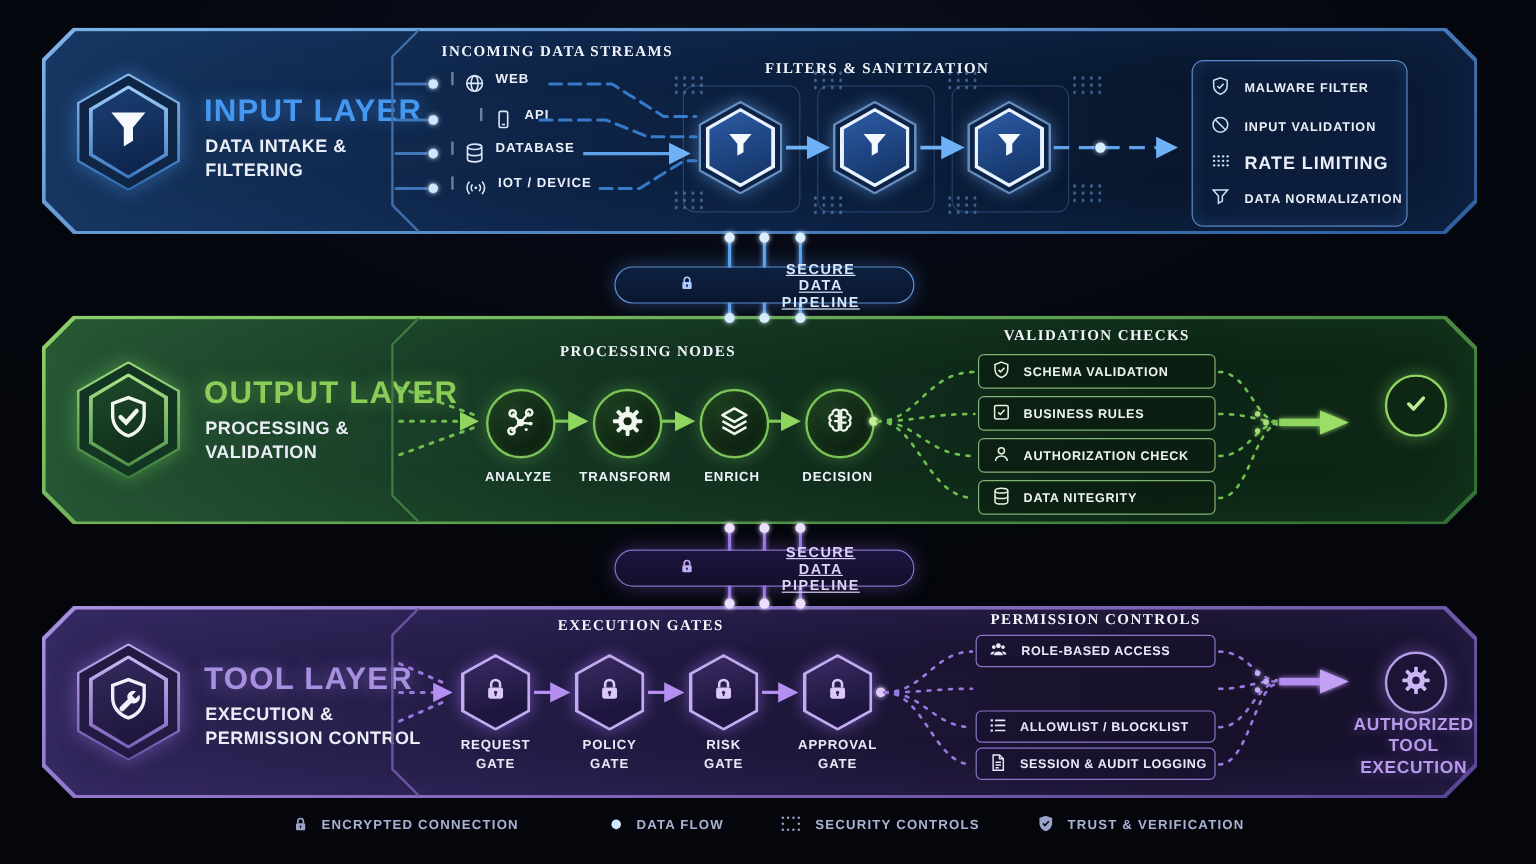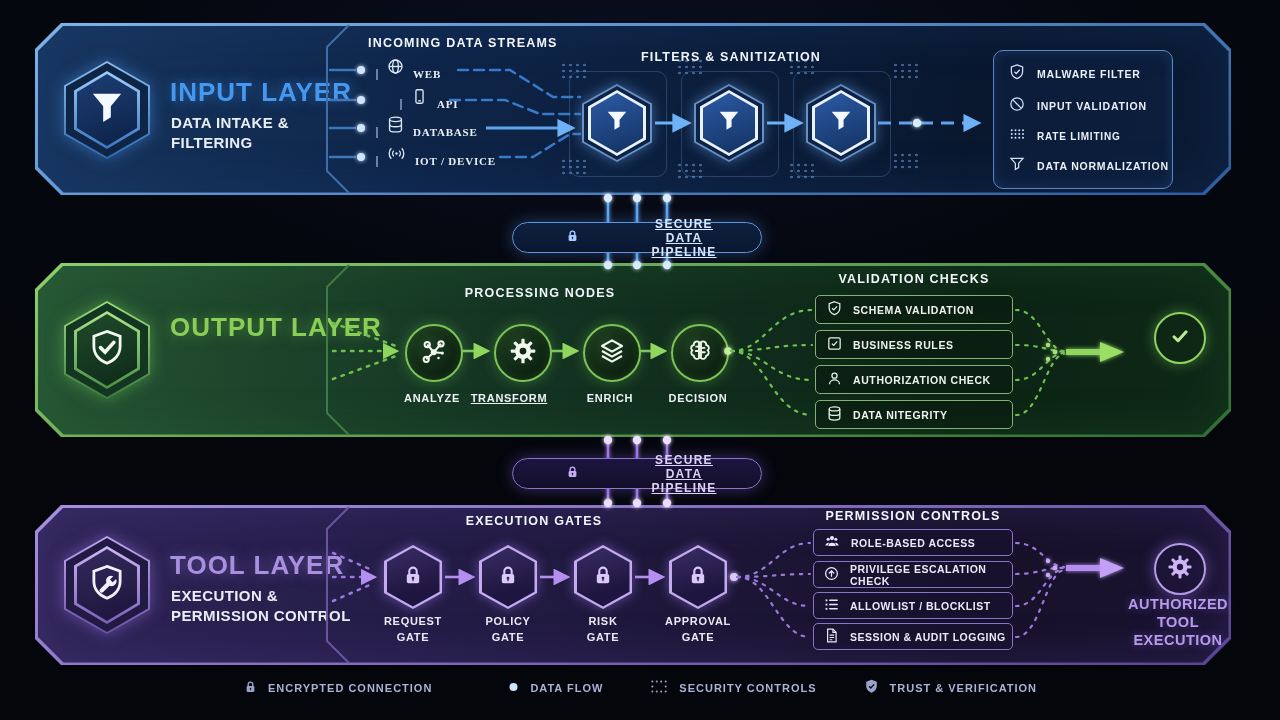--- a/index.html
+++ b/index.html
@@ -30,27 +30,27 @@
   .gof{inset:2.5px;background:linear-gradient(165deg,#3b2c64,#1e1640 70%);display:flex;align-items:center;justify-content:center;}
   
   .pnode{position:absolute;width:54px;height:54px;border-radius:50%;border:2px solid #7cc457;
     background:radial-gradient(circle at 35% 30%, #1d3e20, #0c2011 72%);
     box-shadow:0 0 14px rgba(110,200,80,.35), inset 0 0 10px rgba(110,200,80,.18);
     display:flex;align-items:center;justify-content:center;}
   .ocircle{position:absolute;width:48px;height:48px;border-radius:50%;display:flex;align-items:center;justify-content:center;}
   
   .ttl{position:absolute;font-size:26px;font-weight:700;letter-spacing:1px;}
   .sub{position:absolute;font-size:15px;font-weight:700;color:#e9edf5;letter-spacing:.4px;line-height:20px;}
-  .sect{position:absolute;font-size:12.5px;font-weight:700;color:#f2f6fc;letter-spacing:1.2px;}
+  .sect{position:absolute;font-size:12.5px;font-weight:700;color:#f2f6fc;letter-spacing:1.2px;font-family:Liberation Serif, serif;}
   .rowlab{font-size:11px;font-weight:700;color:#eaeff8;letter-spacing:.8px;}
   .nlabel{position:absolute;width:90px;text-align:center;font-size:11px;font-weight:700;color:#eef2f8;letter-spacing:.7px;}
   .glabel{position:absolute;width:92px;text-align:center;font-size:11px;font-weight:700;color:#ece9f6;letter-spacing:.7px;line-height:16px;}
   .outtext{position:absolute;width:124px;text-align:center;font-weight:700;font-size:15px;line-height:20px;letter-spacing:.5px;}
   
-  .src{position:absolute;height:20px;display:flex;align-items:flex-end;gap:8px;font-family:Liberation Serif, serif;}
+  .src{position:absolute;height:20px;display:flex;align-items:flex-start;gap:8px;}
   .tick{width:2px;height:11px;background:#7a90b5;opacity:.85;}
   .fbox{position:absolute;left:993px;top:50px;width:178px;height:137px;border:1.5px solid #5d87c2;border-radius:10px;background:rgba(16,35,70,.45);box-shadow:0 0 12px rgba(60,110,190,.25) inset;}
   .frow{position:absolute;left:14px;height:20px;display:flex;align-items:center;gap:11px;}
   .vbox{position:absolute;left:815px;width:198px;height:29px;display:flex;align-items:center;gap:10px;padding-left:10px;
     border:1.5px solid #83b275;border-radius:5px;background:rgba(10,26,14,.55);box-sizing:border-box;}
   .vbox span{font-size:10.5px;font-weight:700;color:#eef4ec;letter-spacing:.6px;}
   .cbox{position:absolute;left:813px;width:200px;height:27px;display:flex;align-items:center;gap:10px;padding-left:9px;
     border:1.5px solid #8a74c9;border-radius:5px;background:rgba(24,18,48,.55);box-sizing:border-box;}
   .cbox span{font-size:10.5px;font-weight:700;color:#ece8f8;letter-spacing:.5px;}
   
@@ -205,21 +205,21 @@
             <circle cx="20" cy="7" r="1.3"></circle>
             <circle cx="5" cy="12" r="1.3"></circle>
             <circle cx="10" cy="12" r="1.3"></circle>
             <circle cx="15" cy="12" r="1.3"></circle>
             <circle cx="20" cy="12" r="1.3"></circle>
             <circle cx="5" cy="17" r="1.3"></circle>
             <circle cx="10" cy="17" r="1.3"></circle>
             <circle cx="15" cy="17" r="1.3"></circle>
             <circle cx="20" cy="17" r="1.3"></circle>
           </svg></span>
-      <span class="rowlab" style="font-size:10px;">RATE LIMITING</span>
+      <span class="rowlab" style="font-size:15px;">RATE LIMITING</span>
     </div>
     <div class="frow" style="top:105px;">
       <span><svg width="18" height="18" viewBox="0 0 24 24" fill="none" stroke="#cfe0f5" stroke-width="1.7">
             <path d="M4 4.5 H20 L14.2 11.2 V16.8 L9.8 19.2 V11.2 Z"></path>
           </svg></span>
       <span class="rowlab" style="font-size:10.5px;">DATA NORMALIZATION</span>
     </div>
   </div>
 
   <div class="pill blue" style="left:512px;top:222px;">
@@ -245,20 +245,24 @@
       <span>
         <svg width="42" height="42" viewBox="0 0 24 24" fill="none" stroke="#f2f8f0" stroke-width="1.6">
             <path d="M12 2.5 l7.5 2.8 V11 c0 4.8-3.2 8.3-7.5 9.7 C7.7 19.3 4.5 15.8 4.5 11 V5.3 Z"></path>
             <path d="M8.3 11.8 l2.6 2.6 5-5.6" stroke-width="2.1" stroke-linecap="round"></path>
           </svg>
       </span>
     </div>
   </div>
 
   <div class="ttl" style="left:170px;top:312px;color:#8ace57;text-shadow:0 0 14px rgba(120,200,80,.5);">OUTPUT LAYER</div>
+  <div class="sub" style="left:171px;top:348px;">
+    <div>PROCESSING &amp;</div>
+    <div>VALIDATION</div>
+  </div>
 
   <div class="sect" style="left:450px;top:286px;width:180px;text-align:center;">PROCESSING NODES</div>
   <div class="sect" style="left:814px;top:272px;width:200px;text-align:center;">VALIDATION CHECKS</div>
 
   <div class="pnode" style="left:405px;top:324px;">
     <span><svg width="30" height="30" viewBox="0 0 24 24" fill="none" stroke="#f2f8f0" stroke-width="1.6">
           <line x1="11.8" y1="13" x2="6.6" y2="6.8"></line>
           <line x1="11.8" y1="13" x2="17.6" y2="6.2"></line>
           <line x1="11.8" y1="13" x2="5.8" y2="18.6"></line>
           <line x1="11.8" y1="13" x2="18.6" y2="13.6"></line>
@@ -294,21 +298,21 @@
         </svg></span>
   </div>
   <div class="pnode" style="left:671px;top:324px;">
     <span><svg width="30" height="30" viewBox="0 0 24 24" fill="none" stroke="#f2f8f0" stroke-width="1.5" stroke-linecap="round">
           <path d="M11.2 4.8 C9 3.6 6.8 5 7 7.2 C4.8 7.6 4.2 10.2 5.8 11.4 C4.4 12.8 5 15.4 7 15.8 C7.2 18 9.4 19 11.2 17.8 Z"></path>
           <path d="M12.8 4.8 C15 3.6 17.2 5 17 7.2 C19.2 7.6 19.8 10.2 18.2 11.4 C19.6 12.8 19 15.4 17 15.8 C16.8 18 14.6 19 12.8 17.8 Z"></path>
           <path d="M9 8.5 h1.5 M8.6 12 h2 M14 9.5 h1.6 M13.8 13 h2"></path>
         </svg></span>
   </div>
   <div class="nlabel" style="left:387px;top:392px;">ANALYZE</div>
-  <div class="nlabel" style="left:464px;top:392px;text-decoration:underline;">TRANSFORM</div>
+  <div class="nlabel" style="left:476px;top:392px;">TRANSFORM</div>
   <div class="nlabel" style="left:565px;top:392px;">ENRICH</div>
   <div class="nlabel" style="left:653px;top:392px;">DECISION</div>
 
   <div class="vbox" style="top:295px;">
     <span><svg width="17" height="17" viewBox="0 0 24 24" fill="none" stroke="#e6f2e2" stroke-width="1.8">
           <path d="M12 2.5 l7.5 2.8 V11 c0 4.8-3.2 8.3-7.5 9.7 C7.7 19.3 4.5 15.8 4.5 11 V5.3 Z"></path>
           <path d="M8.6 11.6 l2.4 2.4 4.6-5"></path>
         </svg></span>
     <span>SCHEMA VALIDATION</span>
   </div>
@@ -443,27 +447,20 @@
   <div class="cbox" style="top:529px;">
     <span><svg width="18" height="17" viewBox="0 0 24 24" fill="#ece6fa">
           <circle cx="12" cy="7.2" r="2.9"></circle>
           <circle cx="6.6" cy="8.8" r="2.2"></circle>
           <circle cx="17.4" cy="8.8" r="2.2"></circle>
           <path d="M6.8 18.5 a5.2 4.6 0 0 1 10.4 0 Z"></path>
           <path d="M2.6 17.5 a4.2 3.6 0 0 1 5.4-3.4 a6.6 6.6 0 0 0-2 3.4 Z"></path>
           <path d="M21.4 17.5 a4.2 3.6 0 0 0-5.4-3.4 a6.6 6.6 0 0 1 2 3.4 Z"></path>
         </svg></span>
     <span>ROLE-BASED ACCESS</span>
-  </div>
-  <div class="cbox" style="top:561px;">
-    <span><svg width="17" height="17" viewBox="0 0 24 24" fill="none" stroke="#ece6fa" stroke-width="1.8">
-          <circle cx="12" cy="12" r="8.3"></circle>
-          <path d="M12 16 V8.6 M8.8 11.4 L12 8.2 15.2 11.4" stroke-linecap="round"></path>
-        </svg></span>
-    <span>PRIVILEGE ESCALATION CHECK</span>
   </div>
   <div class="cbox" style="top:592px;">
     <span><svg width="17" height="17" viewBox="0 0 24 24" fill="#ece6fa" stroke="#ece6fa" stroke-width="2" stroke-linecap="round">
           <line x1="9.5" y1="6" x2="20" y2="6"></line>
           <line x1="9.5" y1="12" x2="20" y2="12"></line>
           <line x1="9.5" y1="18" x2="20" y2="18"></line>
           <rect x="3.6" y="4.8" width="2.6" height="2.6" stroke="none"></rect>
           <rect x="3.6" y="10.8" width="2.6" height="2.6" stroke="none"></rect>
           <rect x="3.6" y="16.8" width="2.6" height="2.6" stroke="none"></rect>
         </svg></span>

